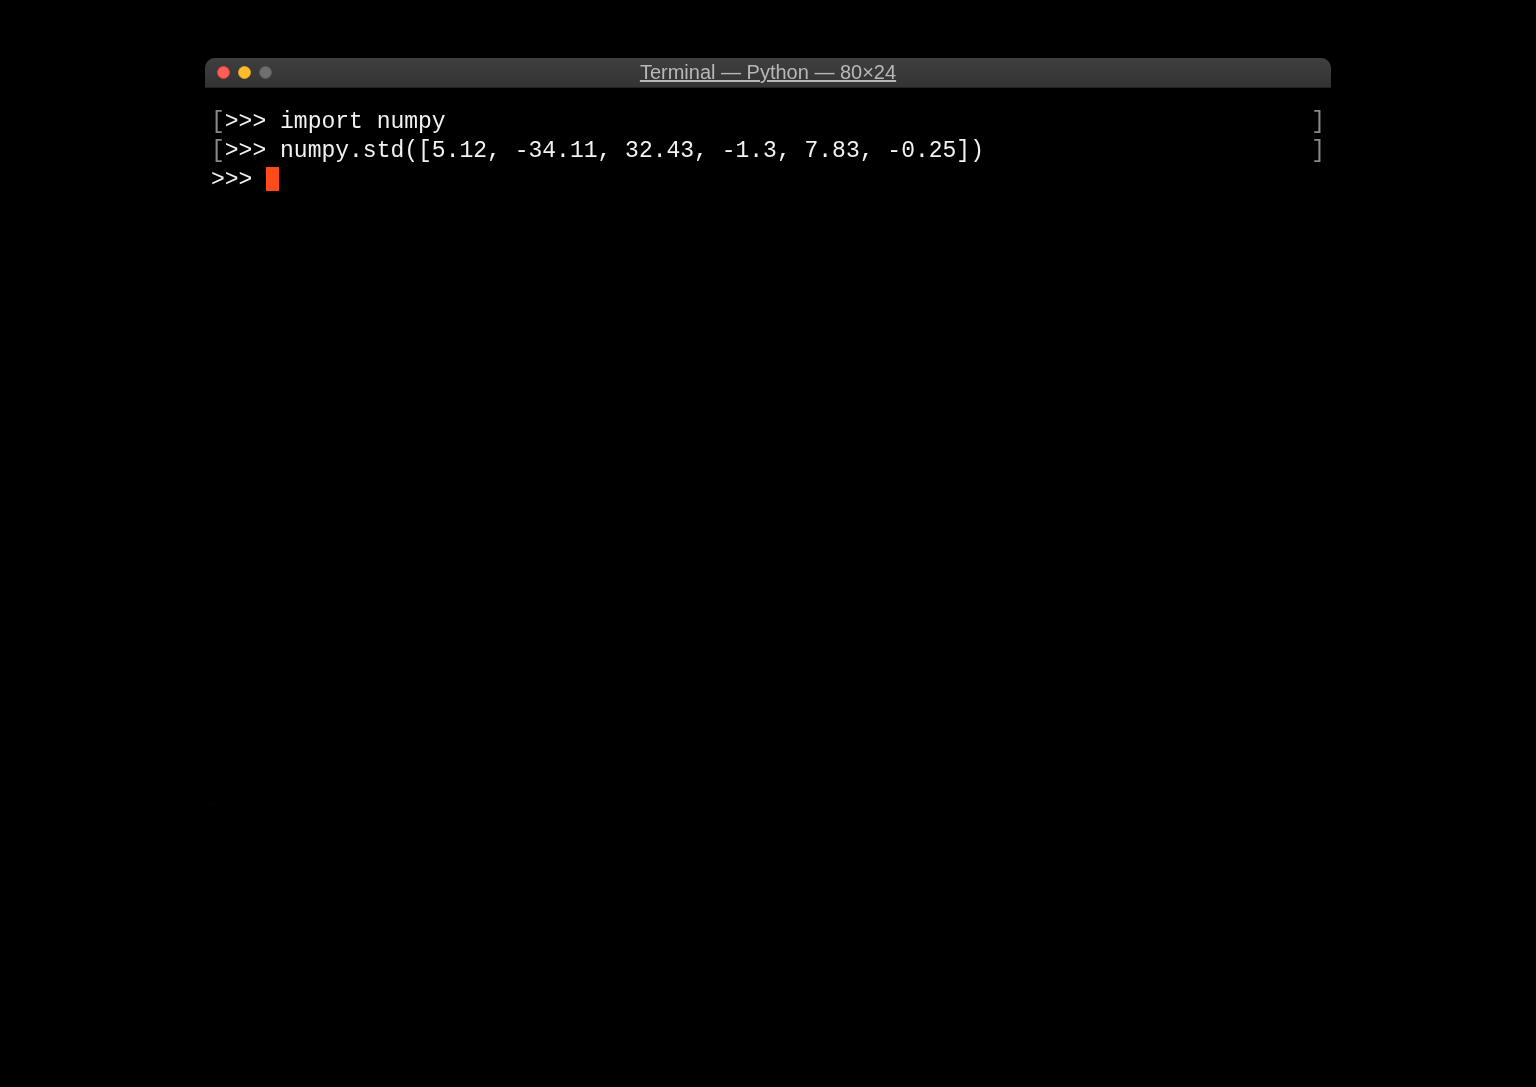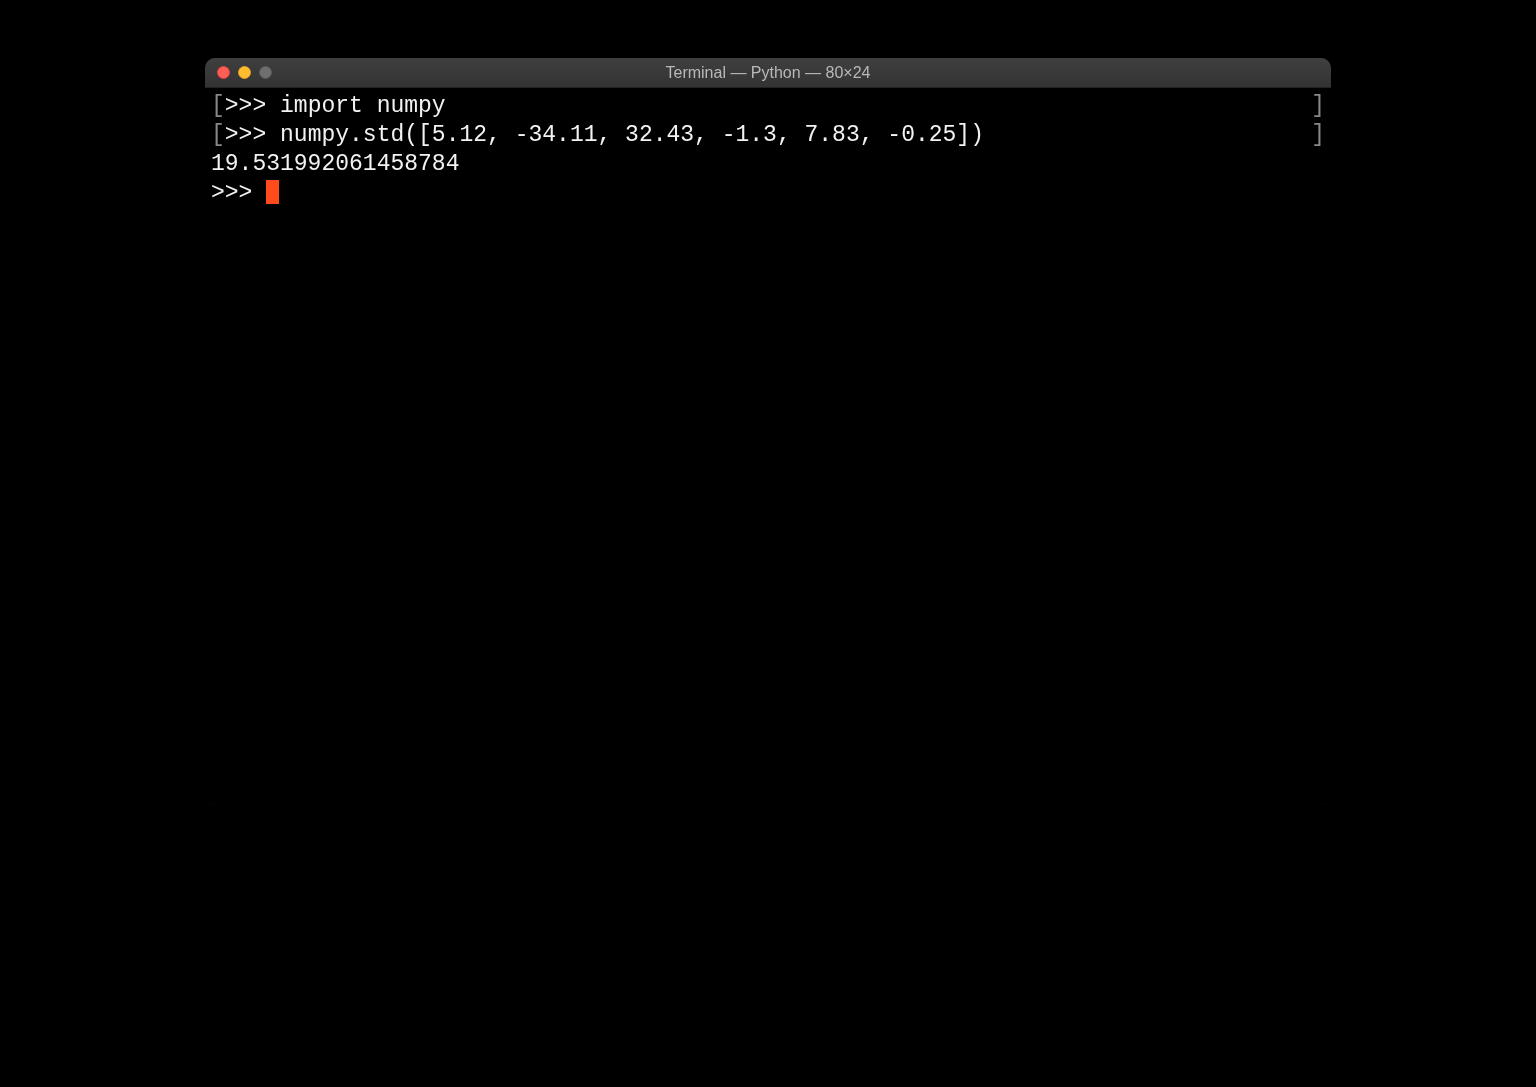--- a/index.html
+++ b/index.html
@@ -66,29 +66,30 @@
     .zoom-btn {
       background: #6f6f6f;
       border: 0.5px solid #5a5a5a;
     }
     
     .window-title {
       position: absolute;
       left: 50%;
       transform: translateX(-50%);
       color: #b8b8b8;
-      font-size: 16px;
+      font-size: 20px;
       font-family: -apple-system, BlinkMacSystemFont, 'Segoe UI', sans-serif;
       font-weight: 400;
+      text-decoration: underline;
     }
     
     .terminal-body {
       flex: 1;
       background: #000;
-      padding: 4px 6px;
+      padding: 20px 6px;
       color: #f2f2f2;
       font-size: 23px;
       line-height: 29px;
       font-family: 'SF Mono', Menlo, Monaco, 'Courier New', monospace;
       overflow: hidden;
       position: relative;
     }
     
     .terminal-line {
       white-space: pre;
@@ -122,16 +123,15 @@
     <div class="traffic-lights">
       <div class="traffic-light close-btn"></div>
       <div class="traffic-light minimize-btn"></div>
       <div class="traffic-light zoom-btn"></div>
     </div>
     <div class="window-title">Terminal — Python — 80×24</div>
   </div>
   <div class="terminal-body">
     <div class="terminal-line"><span class="bracket">[</span><span>&gt;&gt;&gt; </span><span>import numpy</span><span class="right-bracket">]</span></div>
     <div class="terminal-line"><span class="bracket">[</span><span>&gt;&gt;&gt; </span><span>numpy.std([5.12, -34.11, 32.43, -1.3, 7.83, -0.25])</span><span class="right-bracket">]</span></div>
-    <div class="terminal-line"><span>19.531992061458784</span></div>
     <div class="terminal-line"><span>&gt;&gt;&gt; </span><span class="cursor"></span></div>
   </div>
 </div>
 
 </body></html>

